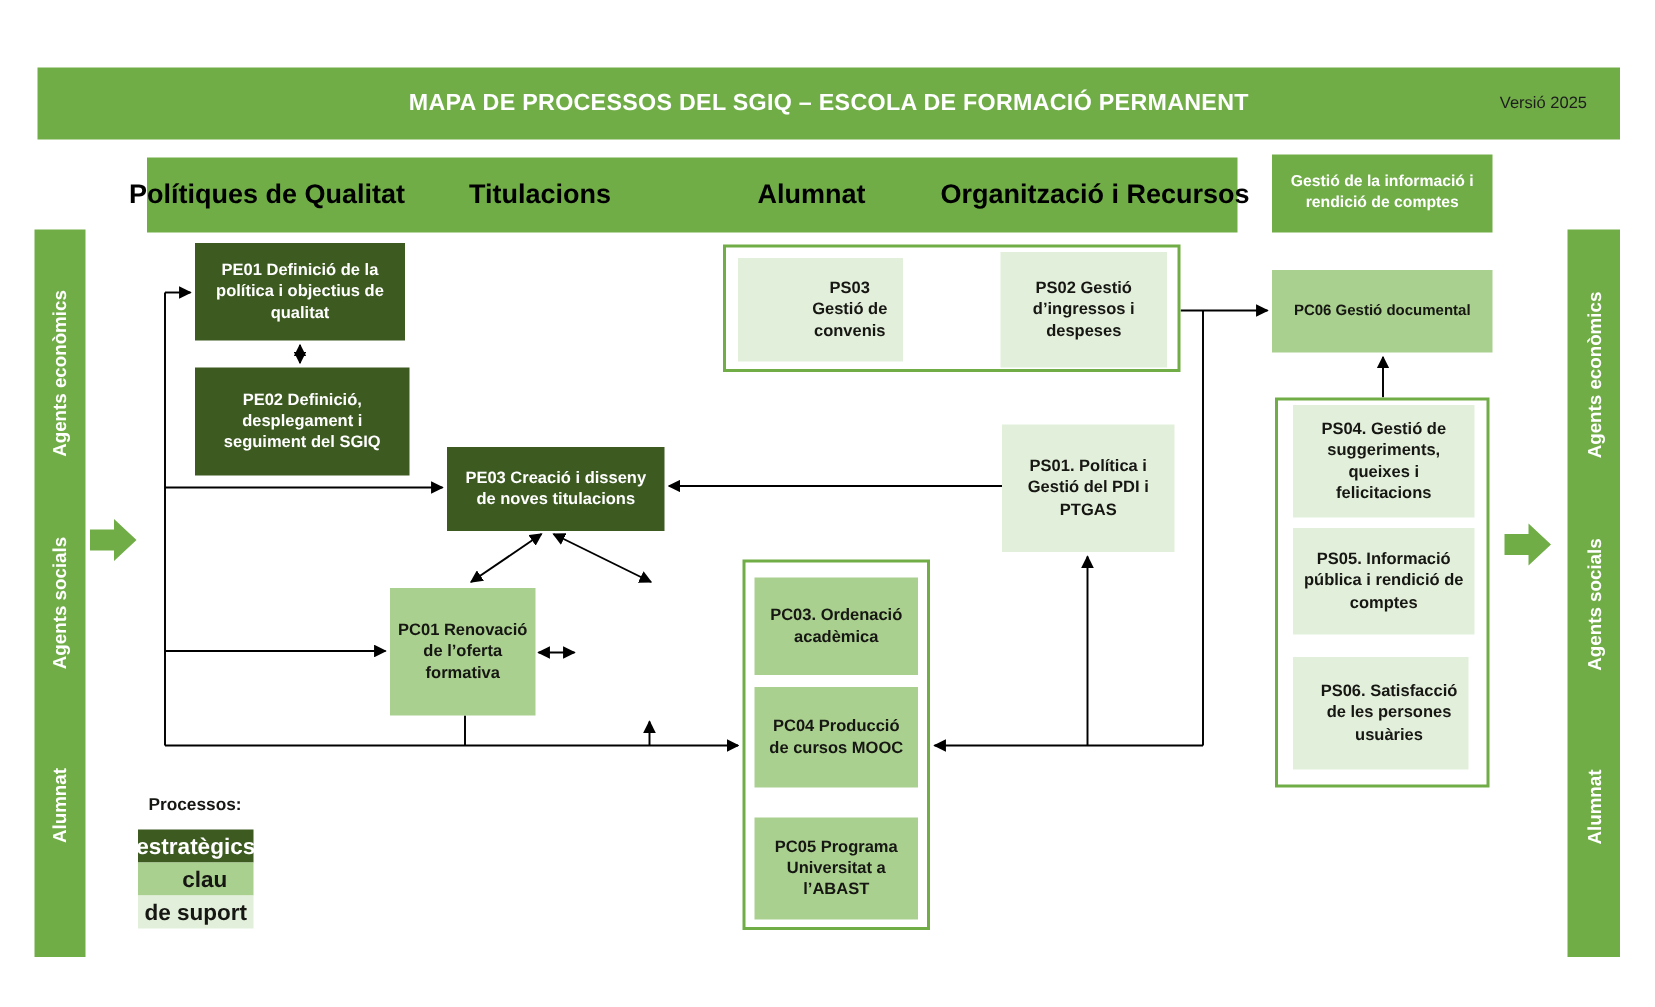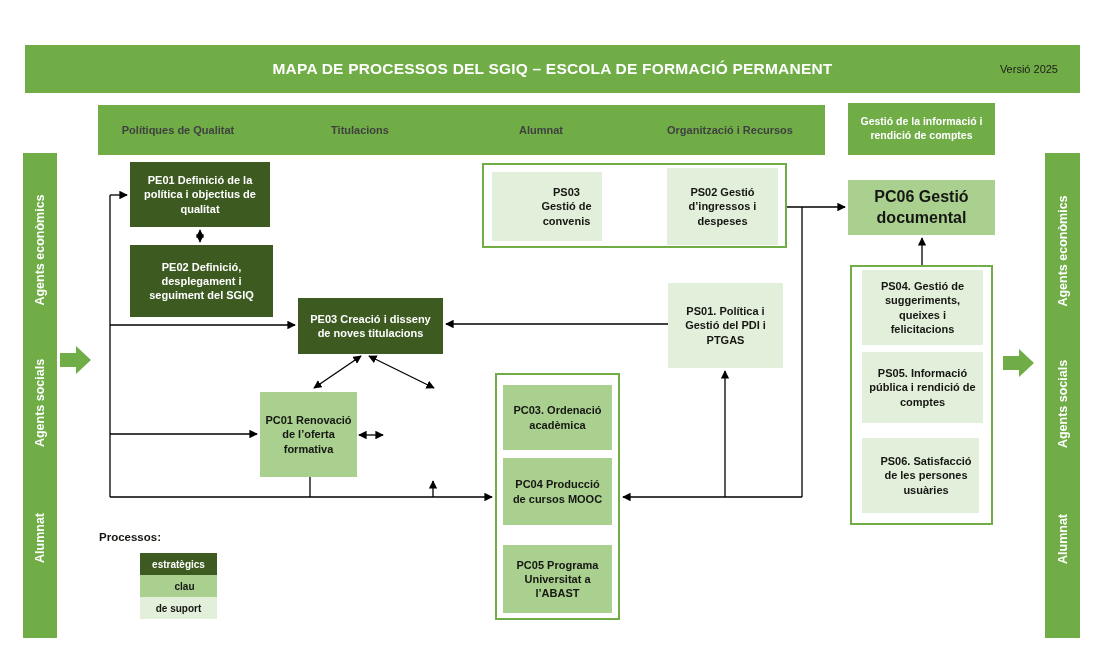--- a/index.html
+++ b/index.html
@@ -10,21 +10,21 @@
   .abs{position:absolute;box-sizing:border-box;}
   
   .banner{left:25px;top:45px;width:1055px;height:48px;background:#70AD47;
     display:flex;align-items:center;justify-content:center;}
   .banner-title{color:#ffffff;font-weight:bold;font-size:15.5px;letter-spacing:.2px;}
   .banner-version{position:absolute;right:22px;top:50%;transform:translateY(-50%);
     color:#1d1d1b;font-size:11px;font-weight:normal;margin-left:12px;}
   
   .colbar{left:98px;top:105px;width:727px;height:50px;background:#70AD47;}
   .colcell{position:absolute;top:50%;transform:translate(-50%,-50%);
-    color:#404040;font-weight:bold;font-size:11px;white-space:nowrap;}
+    color:#000000;font-weight:bold;font-size:18px;white-space:nowrap;}
   .infohdr{left:848px;top:103px;width:147px;height:52px;background:#70AD47;
     display:flex;align-items:center;justify-content:center;text-align:center;
     color:#ffffff;font-weight:bold;font-size:10.5px;line-height:1.3;padding:2px 6px;}
   
   .sidebar{background:#70AD47;}
   .sidebar-left{left:23px;top:153px;width:34px;height:485px;}
   .sidebar-right{left:1045px;top:153px;width:35px;height:485px;}
   .v-anchor{position:absolute;width:0;height:0;}
   .v-anchor > span{display:inline-block;white-space:nowrap;
     transform:translate(-50%,-50%) rotate(-90deg);
@@ -32,21 +32,21 @@
   
   .pbox{display:flex;align-items:center;justify-content:center;text-align:center;
     font-weight:bold;font-size:11px;line-height:1.3;padding:3px 5px;}
   .strategic{background:#3D5A21;color:#ffffff;}
   .key{background:#A9D08E;color:#161613;}
   .support{background:#E2EFDA;color:#161613;}
   .group{border:2px solid #70AD47;background:#ffffff;}
   
   .legend-title{font-weight:bold;font-size:11.5px;color:#161613;}
   .legend-box{width:77px;height:22px;display:flex;align-items:center;justify-content:center;
-    font-weight:bold;font-size:10px;margin-left:48px;}
+    font-weight:bold;font-size:15px;}
   
   .wires{left:0;top:0;pointer-events:none;}
 </style>
 </head>
 <body>
 
 <div class="canvas">
 
   <svg class="abs wires" width="1103" height="671" viewBox="0 0 1103 671">
     <defs>
@@ -118,21 +118,21 @@
   <div class="abs pbox support" style="left:492px;top:172px;width:110px;height:69px;padding-left:44px;">PS03 Gestió de convenis</div>
   <div class="abs pbox support" style="left:667px;top:168px;width:111px;height:77px;">PS02 Gestió d’ingressos i despeses</div>
 
   <div class="abs pbox support" style="left:668px;top:283px;width:115px;height:85px;">PS01. Política i Gestió del PDI i PTGAS</div>
 
   <div class="abs group" style="left:495px;top:373px;width:125px;height:247px;"></div>
   <div class="abs pbox key" style="left:503px;top:385px;width:109px;height:65px;">PC03. Ordenació acadèmica</div>
   <div class="abs pbox key" style="left:503px;top:458px;width:109px;height:67px;">PC04 Producció de cursos MOOC</div>
   <div class="abs pbox key" style="left:503px;top:545px;width:109px;height:68px;">PC05 Programa Universitat a l’ABAST</div>
 
-  <div class="abs pbox key" style="left:848px;top:180px;width:147px;height:55px;font-size:16px;">PC06 Gestió documental</div>
+  <div class="abs pbox key" style="left:848px;top:180px;width:147px;height:55px;font-size:10px;">PC06 Gestió documental</div>
 
   <div class="abs group" style="left:850px;top:265px;width:143px;height:260px;"></div>
   <div class="abs pbox support" style="left:862px;top:270px;width:121px;height:75px;">PS04. Gestió de suggeriments, queixes i felicitacions</div>
   <div class="abs pbox support" style="left:862px;top:352px;width:121px;height:71px;">PS05. Informació pública i rendició de comptes</div>
   <div class="abs pbox support" style="left:862px;top:438px;width:117px;height:75px;padding-left:16px;">PS06. Satisfacció de les persones usuàries</div>
 
   <div class="abs legend-title" style="left:99px;top:531px;">Processos:</div>
   <div class="abs legend-box strategic" style="left:92px;top:553px;">estratègics</div>
   <div class="abs legend-box key" style="left:92px;top:575px;padding-left:12px;">clau</div>
   <div class="abs legend-box support" style="left:92px;top:597px;">de suport</div>

